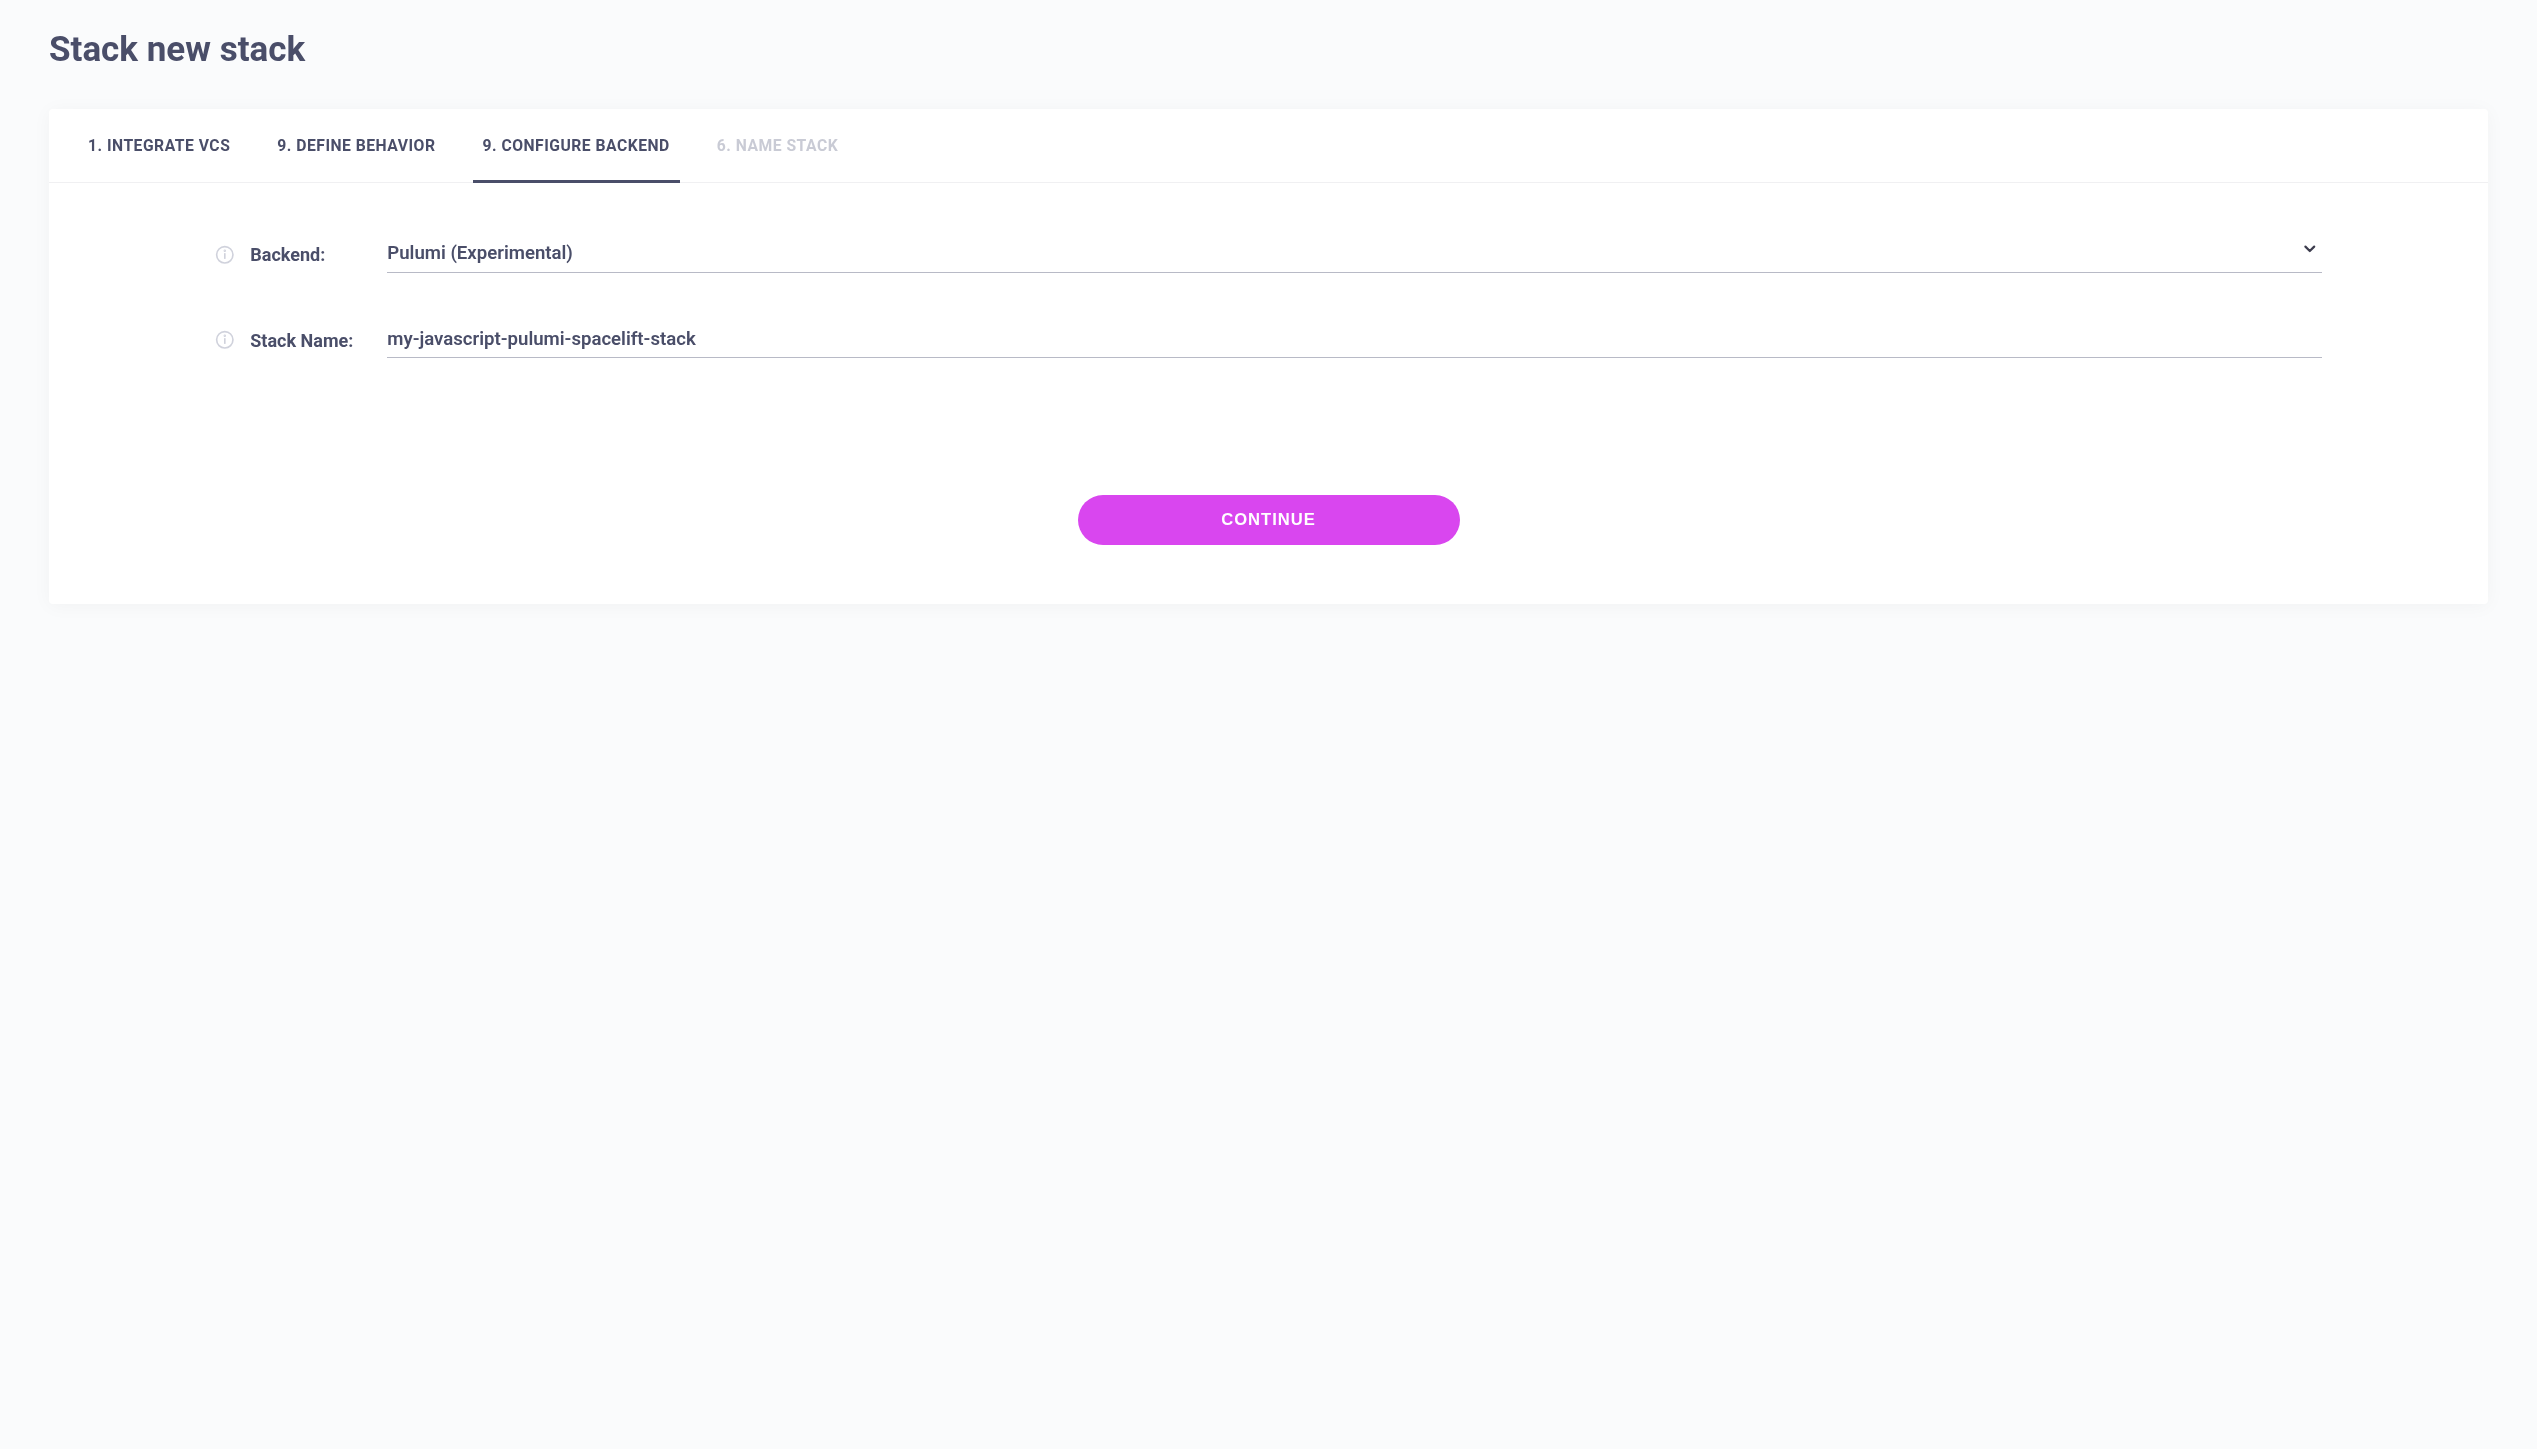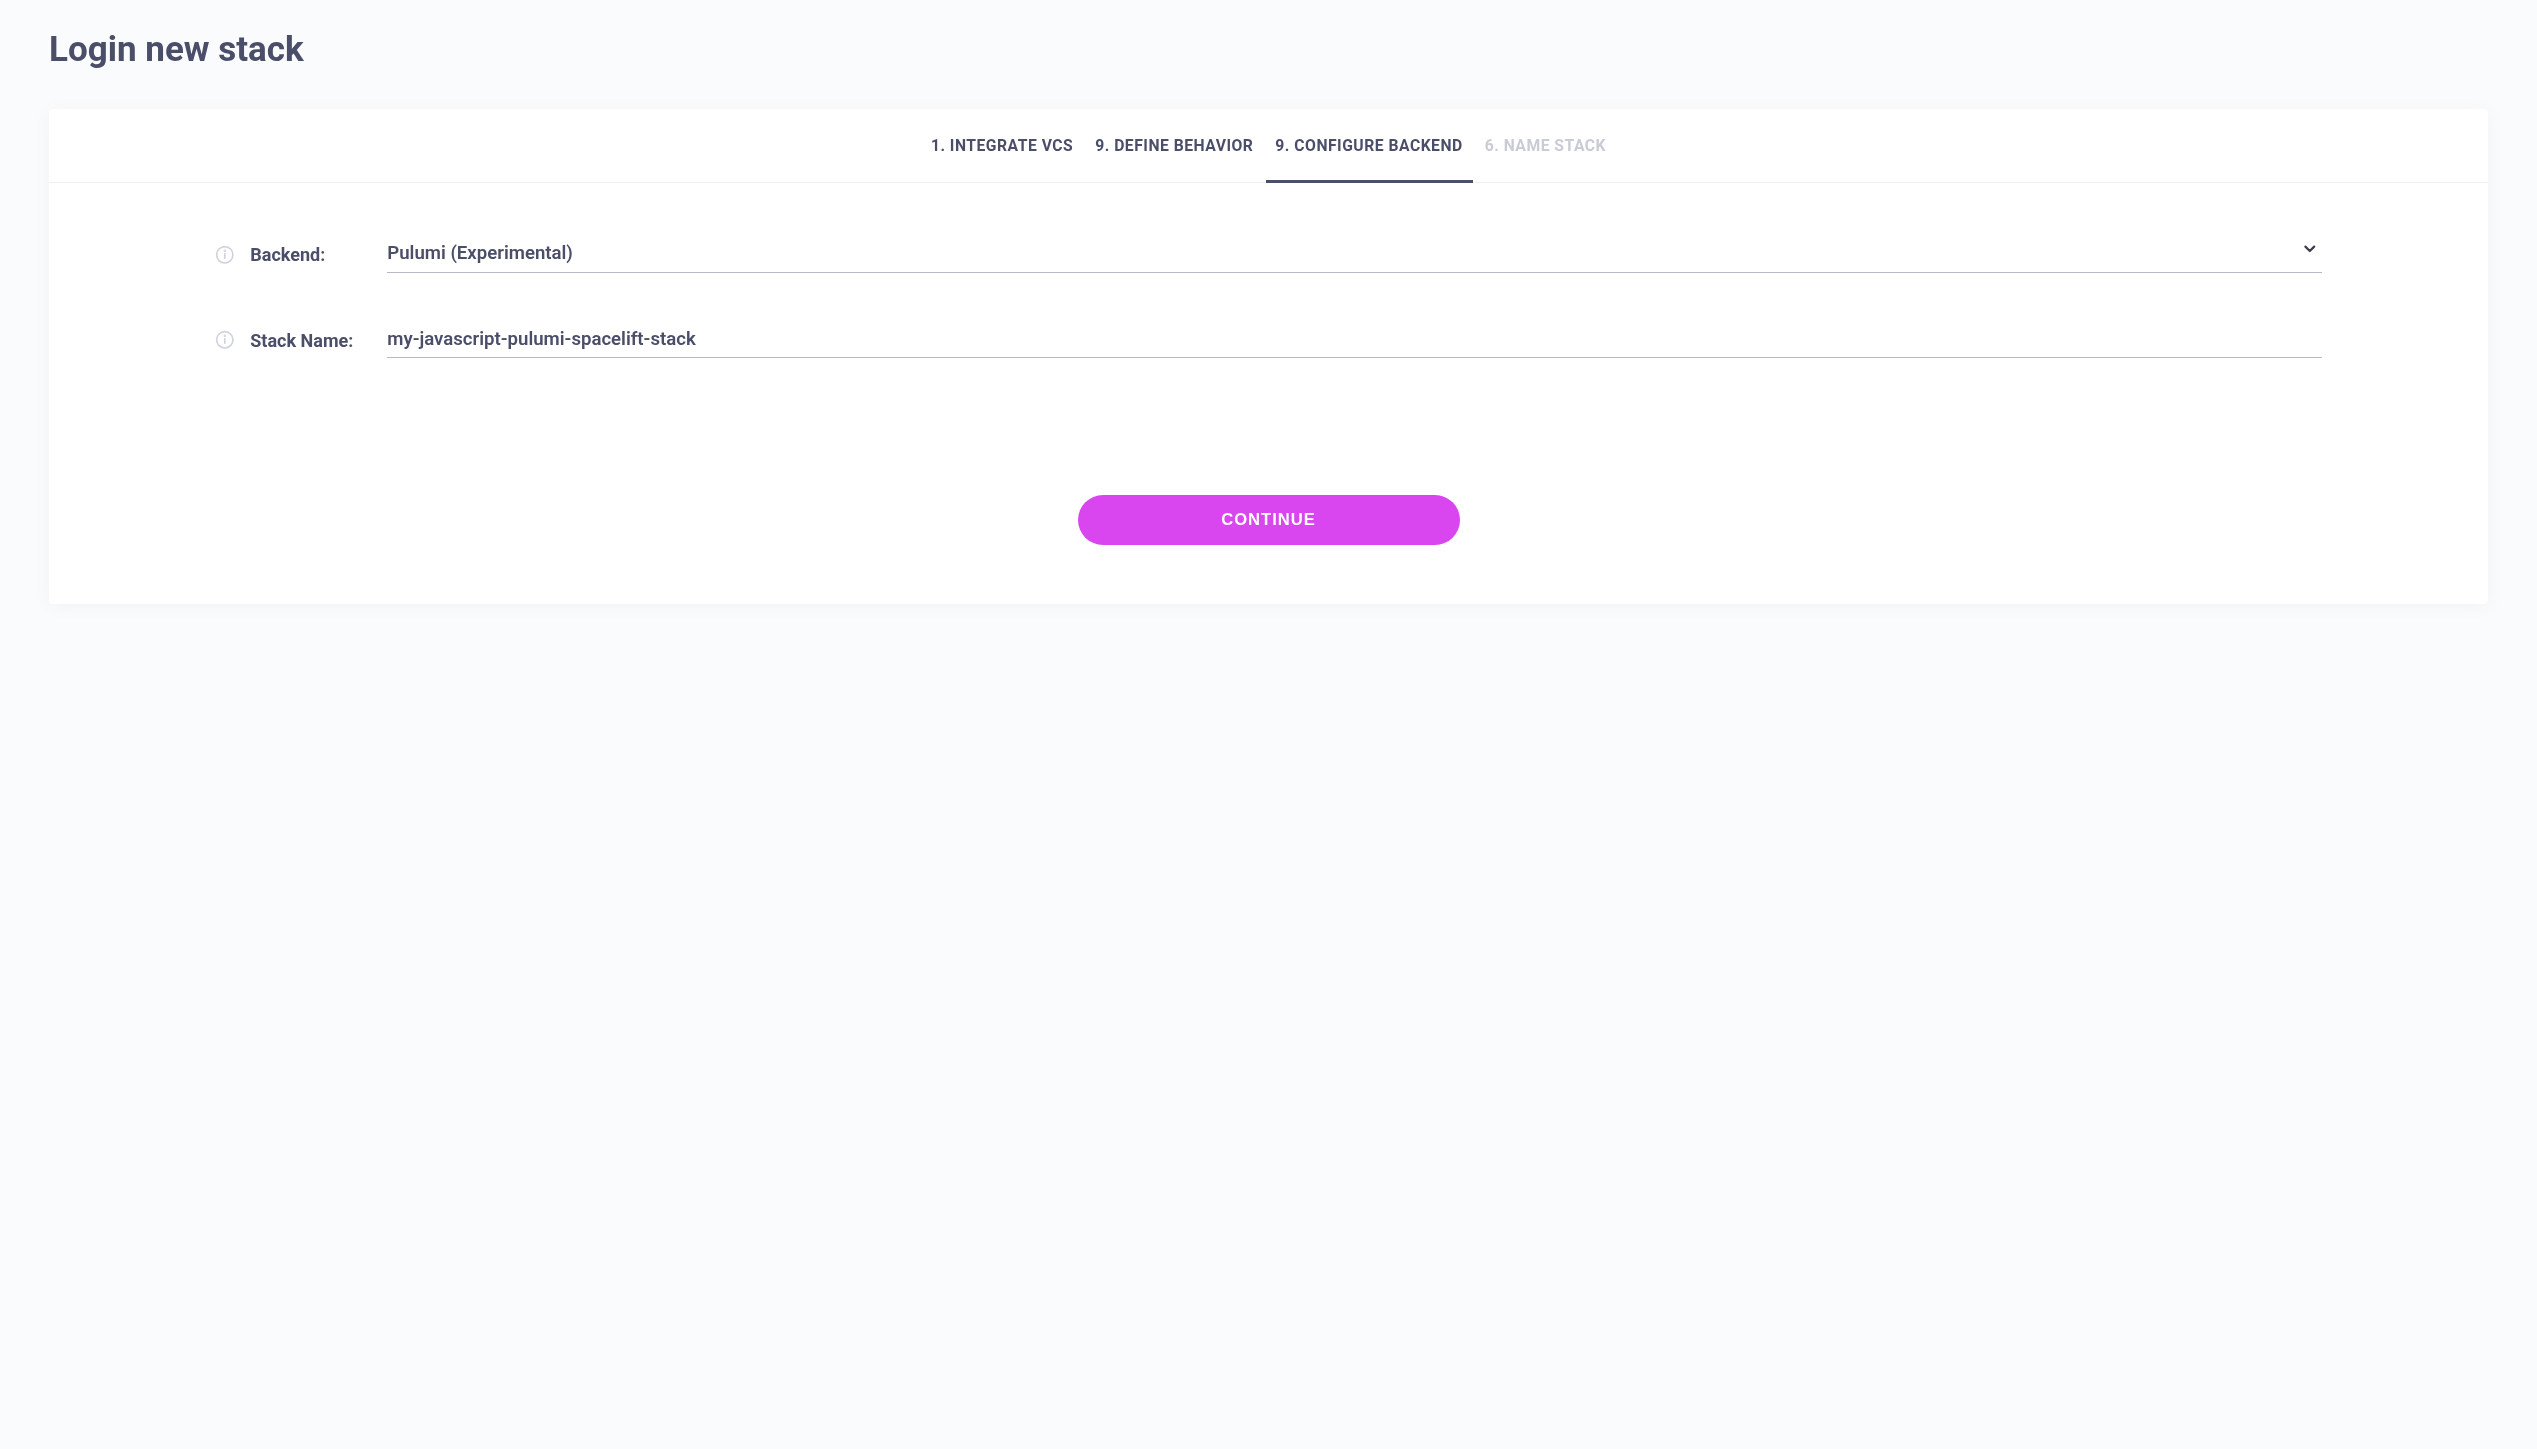--- a/index.html
+++ b/index.html
@@ -20,23 +20,22 @@
       margin-bottom: 39px;
     }
     .card {
       background-color: #ffffff;
       border-radius: 3.9px;
       box-shadow: 0 2px 19.6px rgba(0,0,0,0.04);
       padding-bottom: 59px;
     }
     .tabs {
       display: flex;
-      justify-content: center;
       border-bottom: 1px solid #f0f0f2;
-      gap: 22px;
+      gap: 47px;
       padding: 0 39px;
     }
     .tab {
       padding: 27px 0;
       font-size: 15.7px;
       font-weight: 700;
       letter-spacing: 0.5px;
       color: #4a4e69;
       cursor: pointer;
       position: relative;
@@ -128,21 +127,21 @@
       border: none;
       border-radius: 977px;
       padding: 14.7px 0;
       width: 382px;
       cursor: pointer;
     }
   </style>
 </head>
 <body>
 
-<h1 class="page-title">Login new stack</h1>
+<h1 class="page-title">Stack new stack</h1>
 
 <div class="card">
 
   <div class="tabs">
     <div class="tab">1. INTEGRATE VCS</div>
     <div class="tab">9. DEFINE BEHAVIOR</div>
     <div class="tab active">9. CONFIGURE BACKEND</div>
     <div class="tab disabled">6. NAME STACK</div>
   </div>
 

